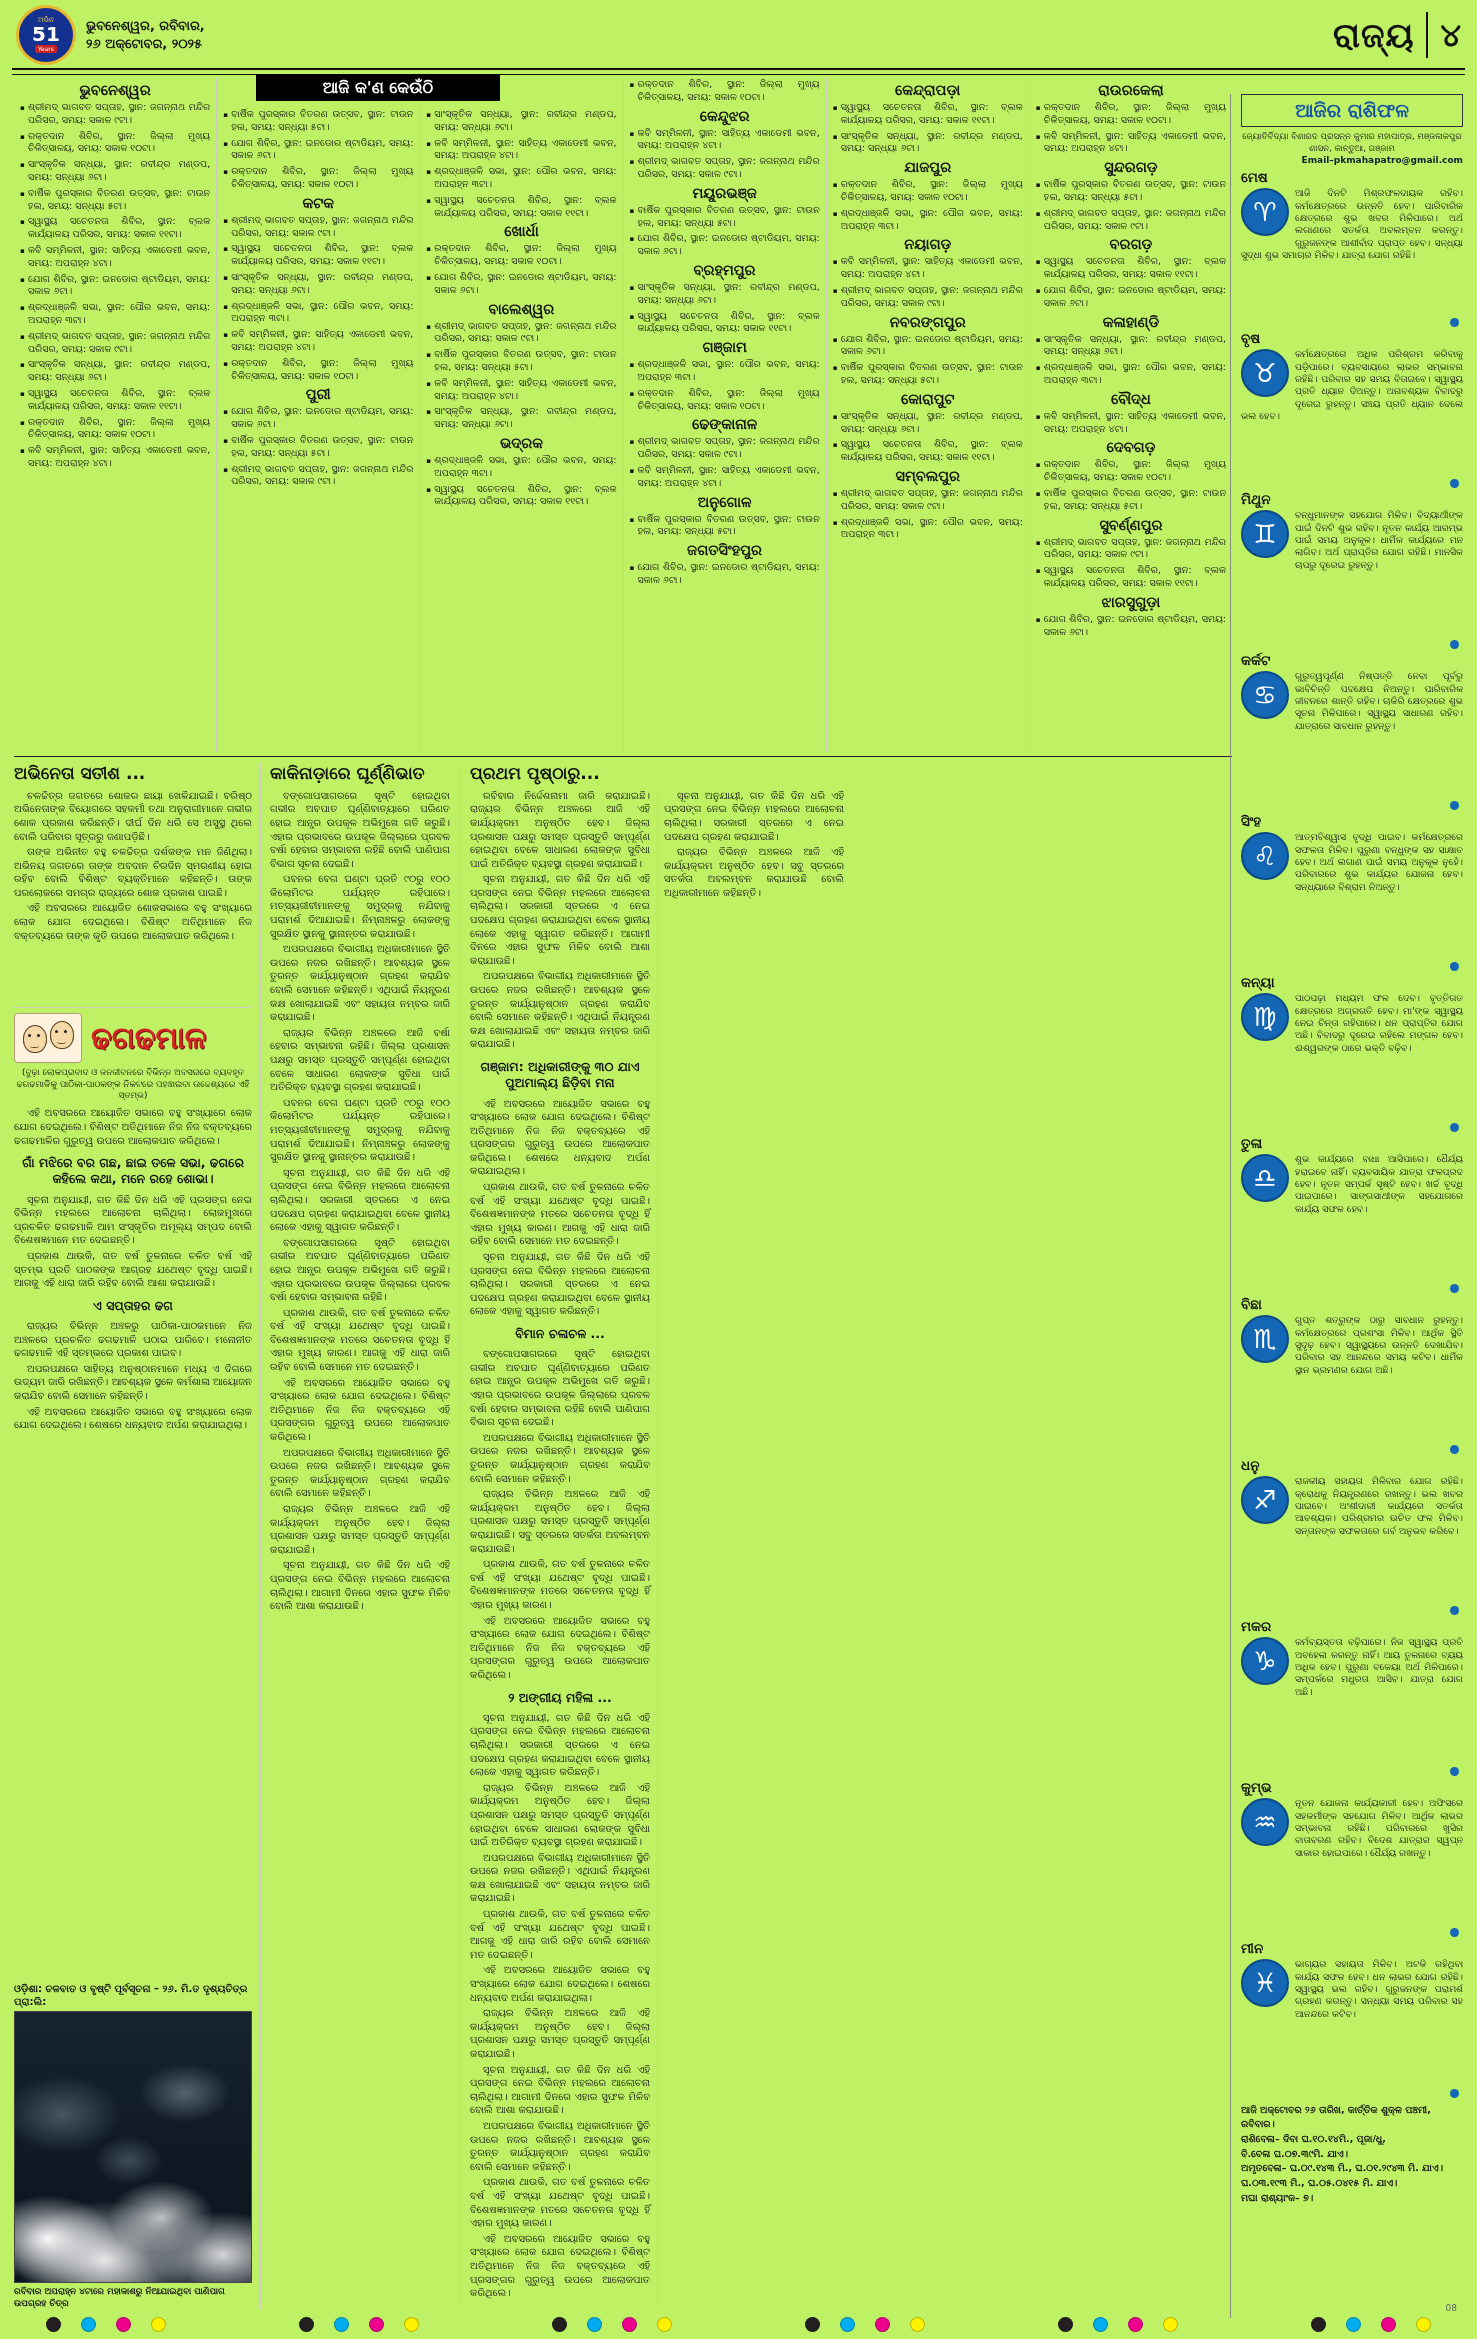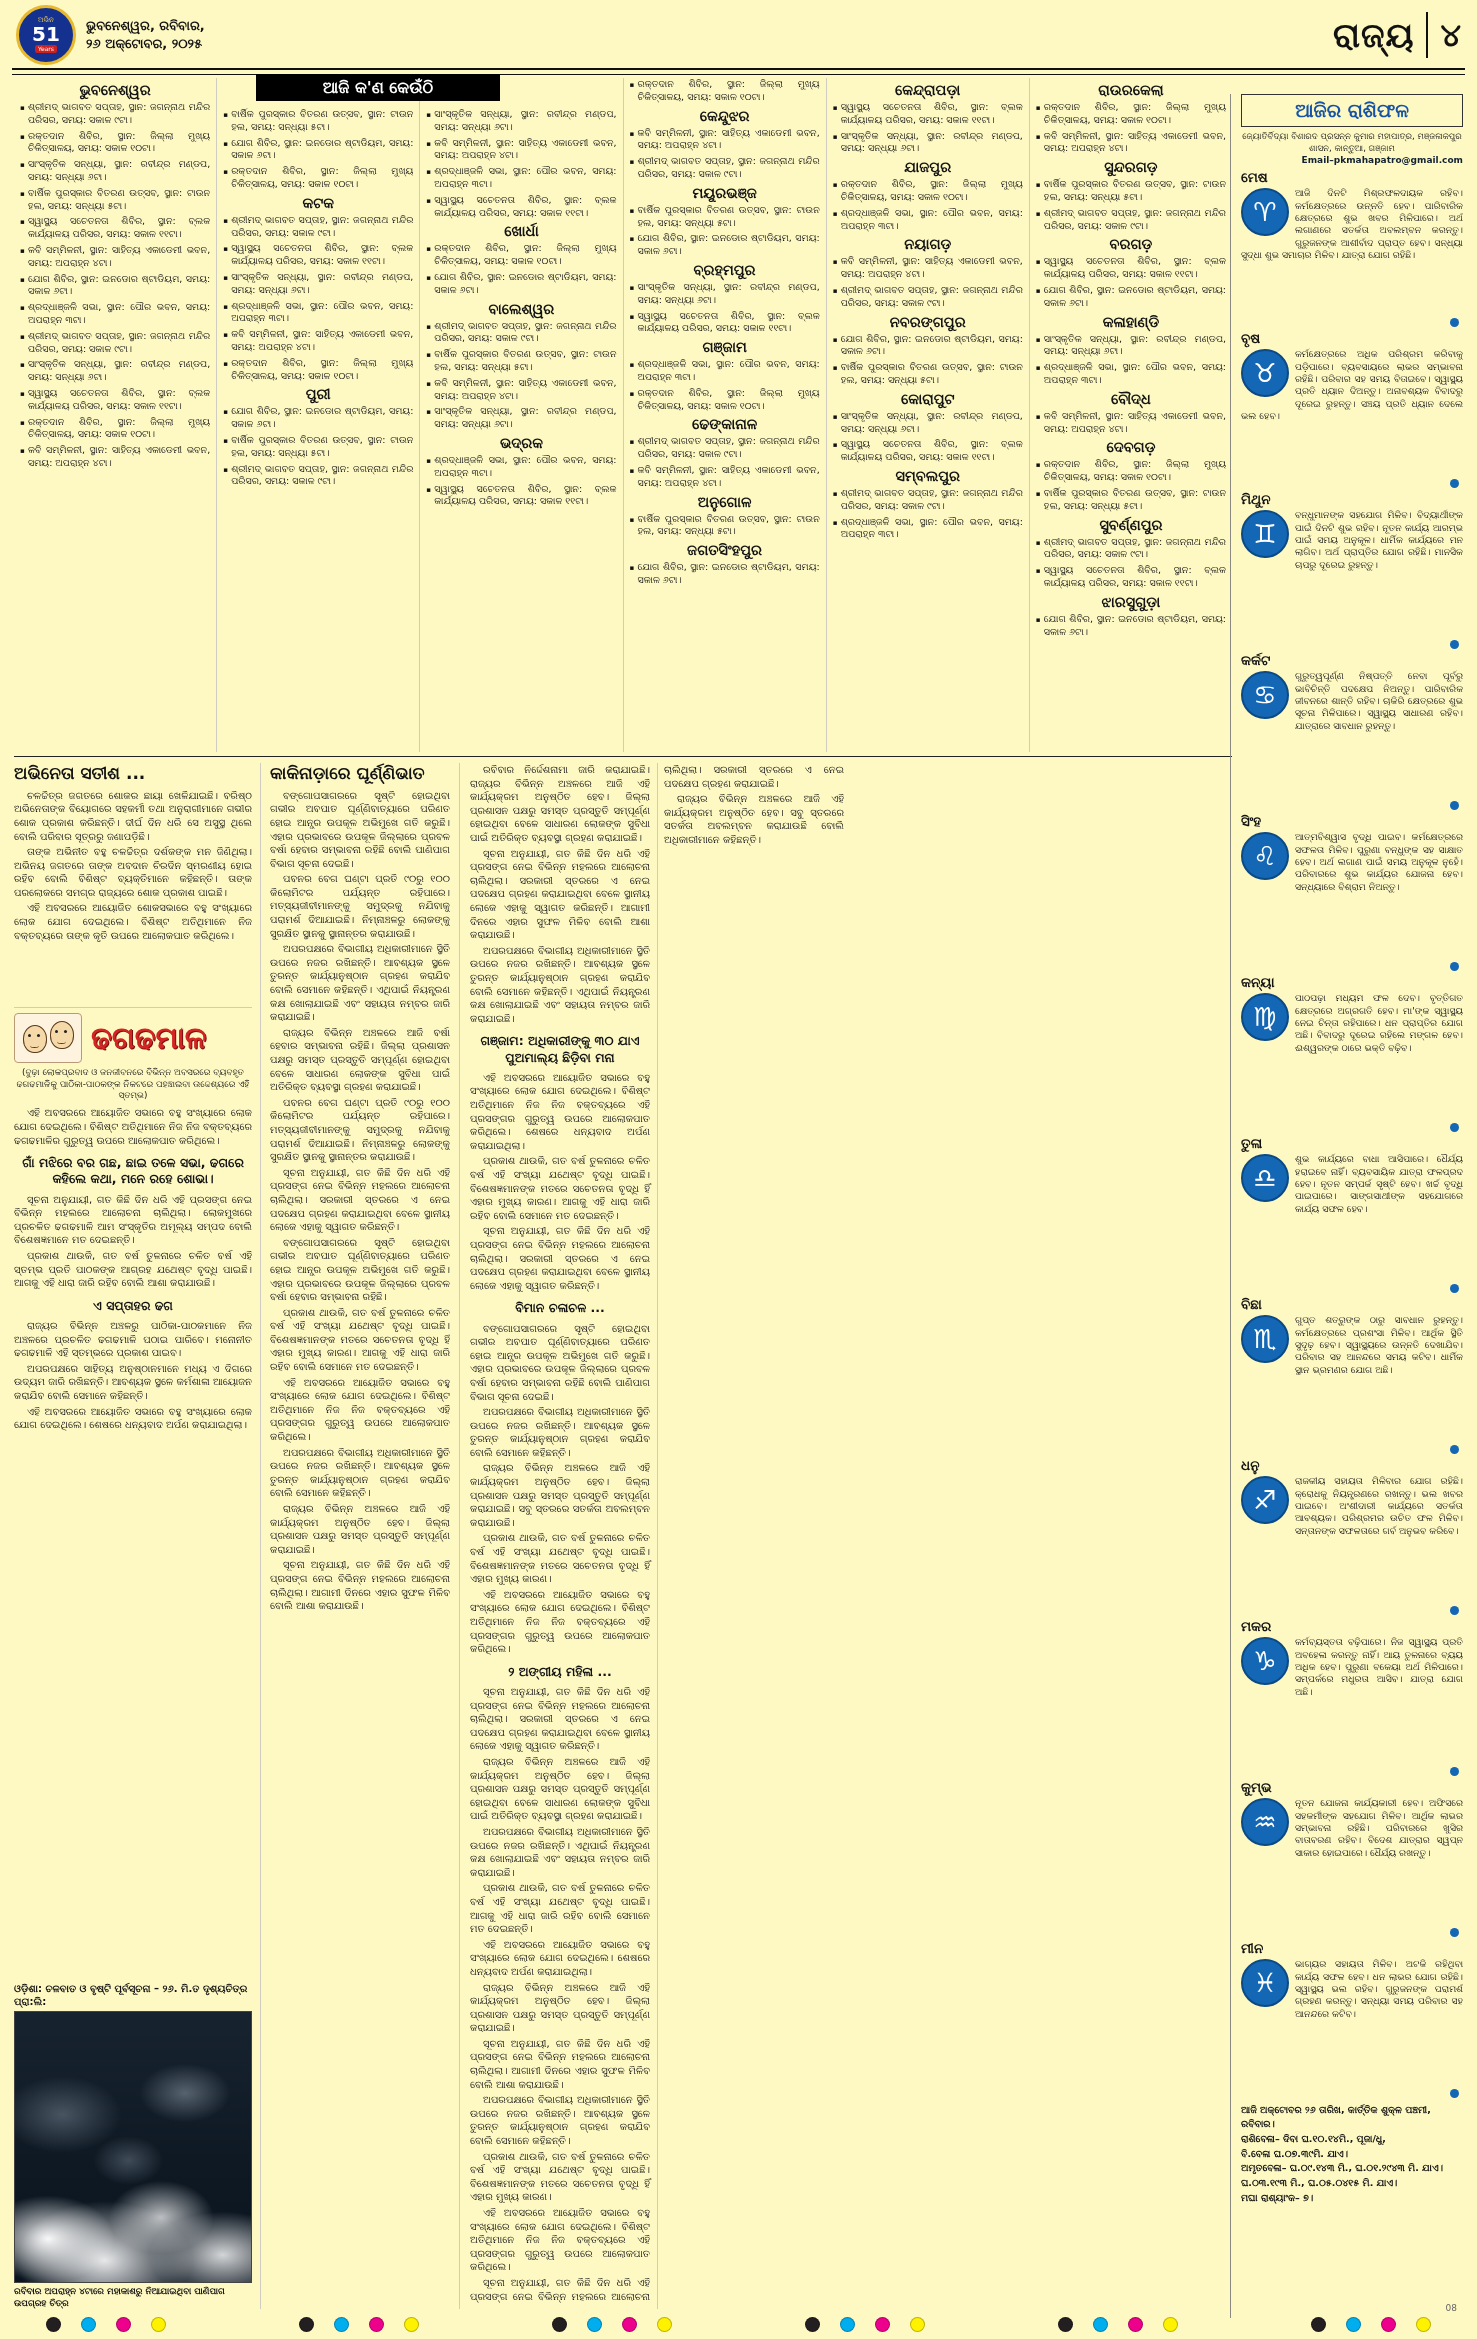--- a/index.html
+++ b/index.html
@@ -1,16 +1,16 @@
 <!DOCTYPE html>
 <html><head>
 <meta charset="utf-8">
 <style>
   html,body{margin:0;padding:0;background:#9a9a9a;}
-  .page{position:relative;width:1477px;height:2339px;margin:0 auto;background:#fef9c3;
+  .page{position:relative;width:1477px;height:2339px;margin:0 auto;background:#bef264;
         font-family:"DejaVu Sans",sans-serif;color:#121212;overflow:hidden;}
 
   
   .masthead{position:absolute;top:6px;left:16px;right:16px;height:58px;display:flex;align-items:center;}
   .logo-circle{width:54px;height:54px;border-radius:50%;background:#15318f;border:3px solid #e8b82e;
                display:flex;flex-direction:column;align-items:center;justify-content:center;color:#fff;flex:none;}
   .logo-top{font-size:7px;color:#ffd75e;line-height:1;}
   .logo-years{font-size:20px;font-weight:bold;line-height:1.05;}
   .logo-ribbon{font-size:6px;background:#c82222;color:#fff;padding:0 3px;border-radius:2px;line-height:1.3;}
   .dateline{margin-left:10px;font-weight:bold;font-size:13px;line-height:1.4;}
@@ -289,20 +289,21 @@
             <p class="para">ବଙ୍ଗୋପସାଗରରେ ସୃଷ୍ଟି ହୋଇଥିବା ଗଭୀର ଅବପାତ ଘୂର୍ଣ୍ଣିବାତ୍ୟାରେ ପରିଣତ ହୋଇ ଆନ୍ଧ୍ର ଉପକୂଳ ଅଭିମୁଖେ ଗତି କରୁଛି। ଏହାର ପ୍ରଭାବରେ ଉପକୂଳ ଜିଲ୍ଲାରେ ପ୍ରବଳ ବର୍ଷା ହେବାର ସମ୍ଭାବନା ରହିଛି।</p>
             <p class="para">ପ୍ରକାଶ ଥାଉକି, ଗତ ବର୍ଷ ତୁଳନାରେ ଚଳିତ ବର୍ଷ ଏହି ସଂଖ୍ୟା ଯଥେଷ୍ଟ ବୃଦ୍ଧି ପାଇଛି। ବିଶେଷଜ୍ଞମାନଙ୍କ ମତରେ ସଚେତନତା ବୃଦ୍ଧି ହିଁ ଏହାର ମୁଖ୍ୟ କାରଣ। ଆଗକୁ ଏହି ଧାରା ଜାରି ରହିବ ବୋଲି ସେମାନେ ମତ ଦେଇଛନ୍ତି।</p>
             <p class="para">ଏହି ଅବସରରେ ଆୟୋଜିତ ସଭାରେ ବହୁ ସଂଖ୍ୟାରେ ଲୋକ ଯୋଗ ଦେଇଥିଲେ। ବିଶିଷ୍ଟ ଅତିଥିମାନେ ନିଜ ନିଜ ବକ୍ତବ୍ୟରେ ଏହି ପ୍ରସଙ୍ଗର ଗୁରୁତ୍ୱ ଉପରେ ଆଲୋକପାତ କରିଥିଲେ।</p>
             <p class="para">ଅପରପକ୍ଷରେ ବିଭାଗୀୟ ଅଧିକାରୀମାନେ ସ୍ଥିତି ଉପରେ ନଜର ରଖିଛନ୍ତି। ଆବଶ୍ୟକ ସ୍ଥଳେ ତୁରନ୍ତ କାର୍ଯ୍ୟାନୁଷ୍ଠାନ ଗ୍ରହଣ କରାଯିବ ବୋଲି ସେମାନେ କହିଛନ୍ତି।</p>
             <p class="para">ରାଜ୍ୟର ବିଭିନ୍ନ ଅଞ୍ଚଳରେ ଆଜି ଏହି କାର୍ଯ୍ୟକ୍ରମ ଅନୁଷ୍ଠିତ ହେବ। ଜିଲ୍ଲା ପ୍ରଶାସନ ପକ୍ଷରୁ ସମସ୍ତ ପ୍ରସ୍ତୁତି ସମ୍ପୂର୍ଣ୍ଣ କରାଯାଇଛି।</p>
             <p class="para">ସୂଚନା ଅନୁଯାୟୀ, ଗତ କିଛି ଦିନ ଧରି ଏହି ପ୍ରସଙ୍ଗ ନେଇ ବିଭିନ୍ନ ମହଲରେ ଆଲୋଚନା ଚାଲିଥିଲା। ଆଗାମୀ ଦିନରେ ଏହାର ସୁଫଳ ମିଳିବ ବୋଲି ଆଶା କରାଯାଉଛି।</p>
           </div>
       </div>
 
       <div class="col-c">
+        <h2 class="headline">ପ୍ରଥମ ପୃଷ୍ଠାରୁ...</h2>
         <div class="cols4">
             <p class="para">ରବିବାର ନିର୍ଦ୍ଦେଶନାମା ଜାରି କରାଯାଇଛି। ରାଜ୍ୟର ବିଭିନ୍ନ ଅଞ୍ଚଳରେ ଆଜି ଏହି କାର୍ଯ୍ୟକ୍ରମ ଅନୁଷ୍ଠିତ ହେବ। ଜିଲ୍ଲା ପ୍ରଶାସନ ପକ୍ଷରୁ ସମସ୍ତ ପ୍ରସ୍ତୁତି ସମ୍ପୂର୍ଣ୍ଣ ହୋଇଥିବା ବେଳେ ସାଧାରଣ ଲୋକଙ୍କ ସୁବିଧା ପାଇଁ ଅତିରିକ୍ତ ବ୍ୟବସ୍ଥା ଗ୍ରହଣ କରାଯାଇଛି।</p>
             <p class="para">ସୂଚନା ଅନୁଯାୟୀ, ଗତ କିଛି ଦିନ ଧରି ଏହି ପ୍ରସଙ୍ଗ ନେଇ ବିଭିନ୍ନ ମହଲରେ ଆଲୋଚନା ଚାଲିଥିଲା। ସରକାରୀ ସ୍ତରରେ ଏ ନେଇ ପଦକ୍ଷେପ ଗ୍ରହଣ କରାଯାଇଥିବା ବେଳେ ସ୍ଥାନୀୟ ଲୋକେ ଏହାକୁ ସ୍ୱାଗତ କରିଛନ୍ତି। ଆଗାମୀ ଦିନରେ ଏହାର ସୁଫଳ ମିଳିବ ବୋଲି ଆଶା କରାଯାଉଛି।</p>
             <p class="para">ଅପରପକ୍ଷରେ ବିଭାଗୀୟ ଅଧିକାରୀମାନେ ସ୍ଥିତି ଉପରେ ନଜର ରଖିଛନ୍ତି। ଆବଶ୍ୟକ ସ୍ଥଳେ ତୁରନ୍ତ କାର୍ଯ୍ୟାନୁଷ୍ଠାନ ଗ୍ରହଣ କରାଯିବ ବୋଲି ସେମାନେ କହିଛନ୍ତି। ଏଥିପାଇଁ ନିୟନ୍ତ୍ରଣ କକ୍ଷ ଖୋଲାଯାଇଛି ଏବଂ ସହାୟତା ନମ୍ବର ଜାରି କରାଯାଇଛି।</p>
             <div class="sub-head">ଗଞ୍ଜାମ: ଅଧିକାରୀଙ୍କୁ ୩୦ ଯାଏ ପୁଅମାଲ୍ୟ ଛିଡ଼ିବା ମନା</div>
             <p class="para">ଏହି ଅବସରରେ ଆୟୋଜିତ ସଭାରେ ବହୁ ସଂଖ୍ୟାରେ ଲୋକ ଯୋଗ ଦେଇଥିଲେ। ବିଶିଷ୍ଟ ଅତିଥିମାନେ ନିଜ ନିଜ ବକ୍ତବ୍ୟରେ ଏହି ପ୍ରସଙ୍ଗର ଗୁରୁତ୍ୱ ଉପରେ ଆଲୋକପାତ କରିଥିଲେ। ଶେଷରେ ଧନ୍ୟବାଦ ଅର୍ପଣ କରାଯାଇଥିଲା।</p>
             <p class="para">ପ୍ରକାଶ ଥାଉକି, ଗତ ବର୍ଷ ତୁଳନାରେ ଚଳିତ ବର୍ଷ ଏହି ସଂଖ୍ୟା ଯଥେଷ୍ଟ ବୃଦ୍ଧି ପାଇଛି। ବିଶେଷଜ୍ଞମାନଙ୍କ ମତରେ ସଚେତନତା ବୃଦ୍ଧି ହିଁ ଏହାର ମୁଖ୍ୟ କାରଣ। ଆଗକୁ ଏହି ଧାରା ଜାରି ରହିବ ବୋଲି ସେମାନେ ମତ ଦେଇଛନ୍ତି।</p>
             <p class="para">ସୂଚନା ଅନୁଯାୟୀ, ଗତ କିଛି ଦିନ ଧରି ଏହି ପ୍ରସଙ୍ଗ ନେଇ ବିଭିନ୍ନ ମହଲରେ ଆଲୋଚନା ଚାଲିଥିଲା। ସରକାରୀ ସ୍ତରରେ ଏ ନେଇ ପଦକ୍ଷେପ ଗ୍ରହଣ କରାଯାଇଥିବା ବେଳେ ସ୍ଥାନୀୟ ଲୋକେ ଏହାକୁ ସ୍ୱାଗତ କରିଛନ୍ତି।</p>
             <div class="sub-head">ବିମାନ ଚଳାଚଳ ...</div>
             <p class="para">ବଙ୍ଗୋପସାଗରରେ ସୃଷ୍ଟି ହୋଇଥିବା ଗଭୀର ଅବପାତ ଘୂର୍ଣ୍ଣିବାତ୍ୟାରେ ପରିଣତ ହୋଇ ଆନ୍ଧ୍ର ଉପକୂଳ ଅଭିମୁଖେ ଗତି କରୁଛି। ଏହାର ପ୍ରଭାବରେ ଉପକୂଳ ଜିଲ୍ଲାରେ ପ୍ରବଳ ବର୍ଷା ହେବାର ସମ୍ଭାବନା ରହିଛି ବୋଲି ପାଣିପାଗ ବିଭାଗ ସୂଚନା ଦେଇଛି।</p>

